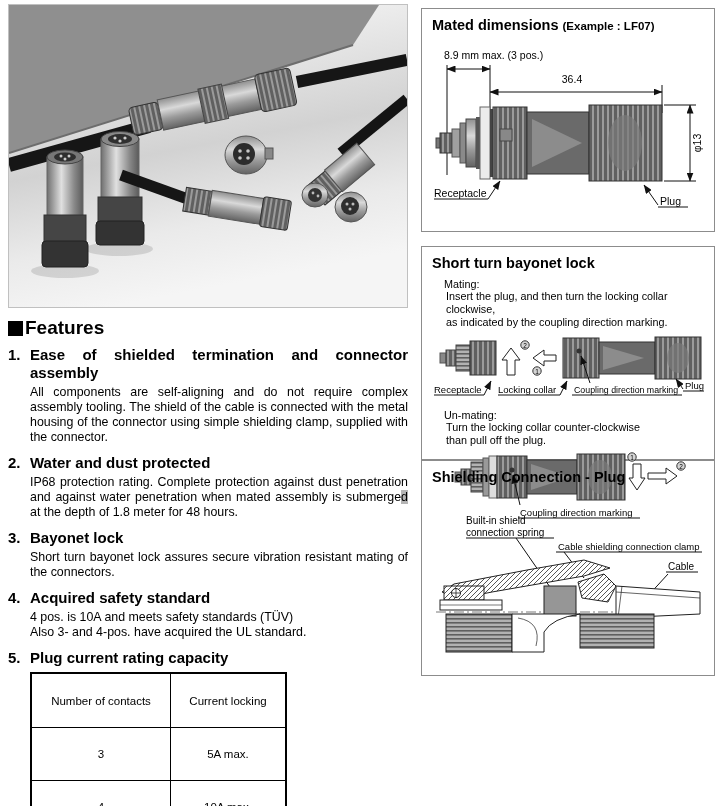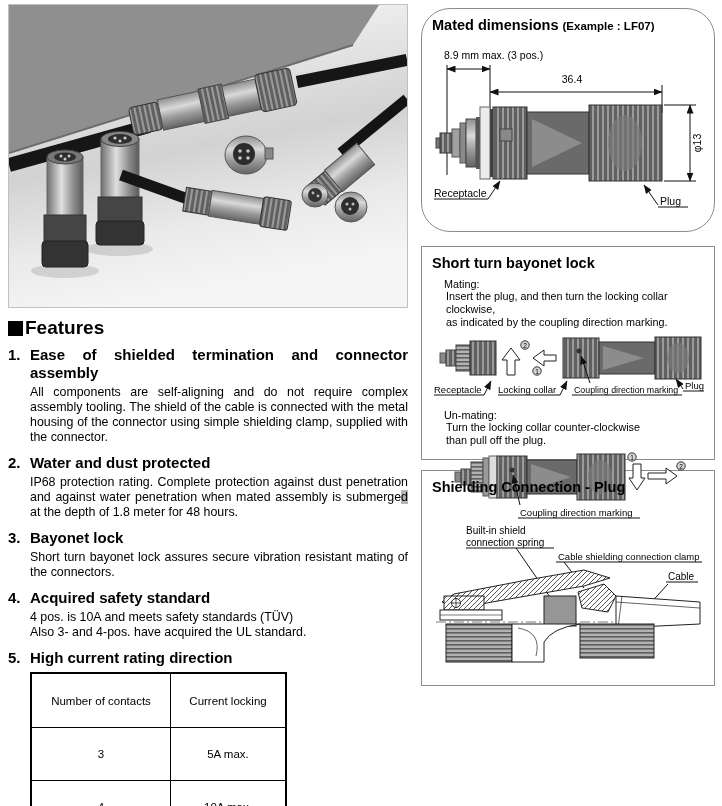--- a/index.html
+++ b/index.html
@@ -15,23 +15,23 @@
   .fb{font-size:12.4px;line-height:15px;text-align:justify;margin:3px 0 0 0;}
   .fline{font-size:12.4px;line-height:15px;}
   .hl{background:#b5b5b5;}
   .ctable{border-collapse:collapse;border:2px solid #000;margin-top:5px;}
   .ctable th,.ctable td{border:1px solid #000;font-size:11.5px;font-weight:normal;text-align:center;padding:17px;}
   .ctable th{width:104px;height:19px;}
   .ctable th+th{width:80px;}
   .ctable td{height:18px;}
   .dual div{line-height:18px;height:18px;}
   .panel{border:1px solid #8c8c8c;background:#fff;box-sizing:border-box;padding:7px 10px 6px 10px;}
-  .p1{height:224px;border-radius:29px;}
+  .p1{height:224px;}
   .p2{height:214px;margin-top:14px;}
-  .p3{height:216px;margin-top:10px;}
+  .p3{height:216px;}
   .ptitle{font-size:14.5px;font-weight:bold;line-height:18px;}
   .ptitle .suffix{font-size:11.5px;margin-left:4px;}
   .mlabel{font-size:10.8px;margin-top:6px;padding-left:12px;}
   .mline{font-size:10.8px;margin-left:14px;line-height:13px;}
   svg{display:block;}
   svg text{font-family:"Liberation Sans",sans-serif;fill:#000;}
 </style>
 </head>
 <body>
 
@@ -178,21 +178,21 @@
 
   <div class="feat">
     <span class="num">4.</span>
     <div class="fh">Acquired safety standard</div>
     <div class="fline" style="margin-top:3px">4 pos. is 10A and meets safety standards (TÜV)</div>
     <div class="fline">Also 3- and 4-pos. have acquired the UL standard.</div>
   </div>
 
   <div class="feat">
     <span class="num">5.</span>
-    <div class="fh">High current rating direction</div>
+    <div class="fh">Plug current rating capacity</div>
     <table class="ctable">
       <tbody>
           <tr>
         <th>Number of contacts</th>
         <th>Current locking</th>
       </tr>
       <tr>
         <td>3</td>
         <td>5A max.</td>
       </tr>

